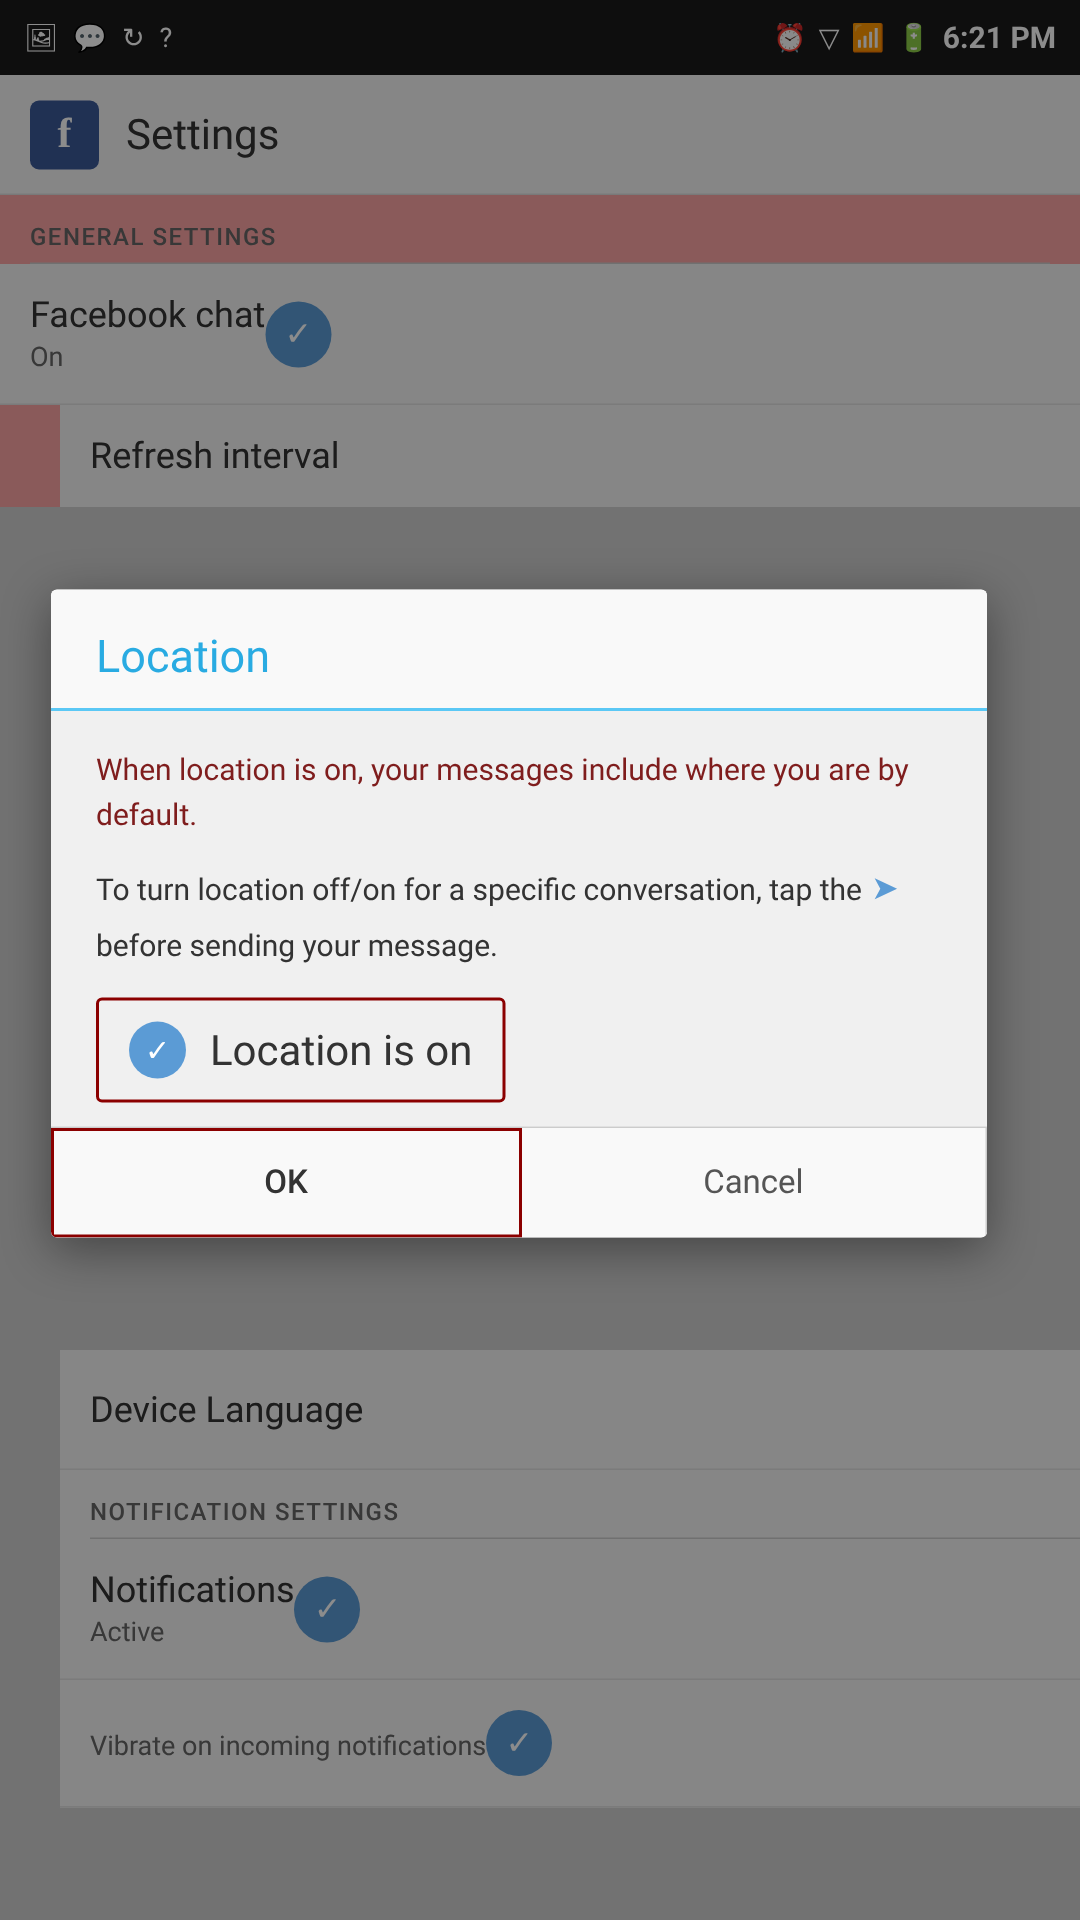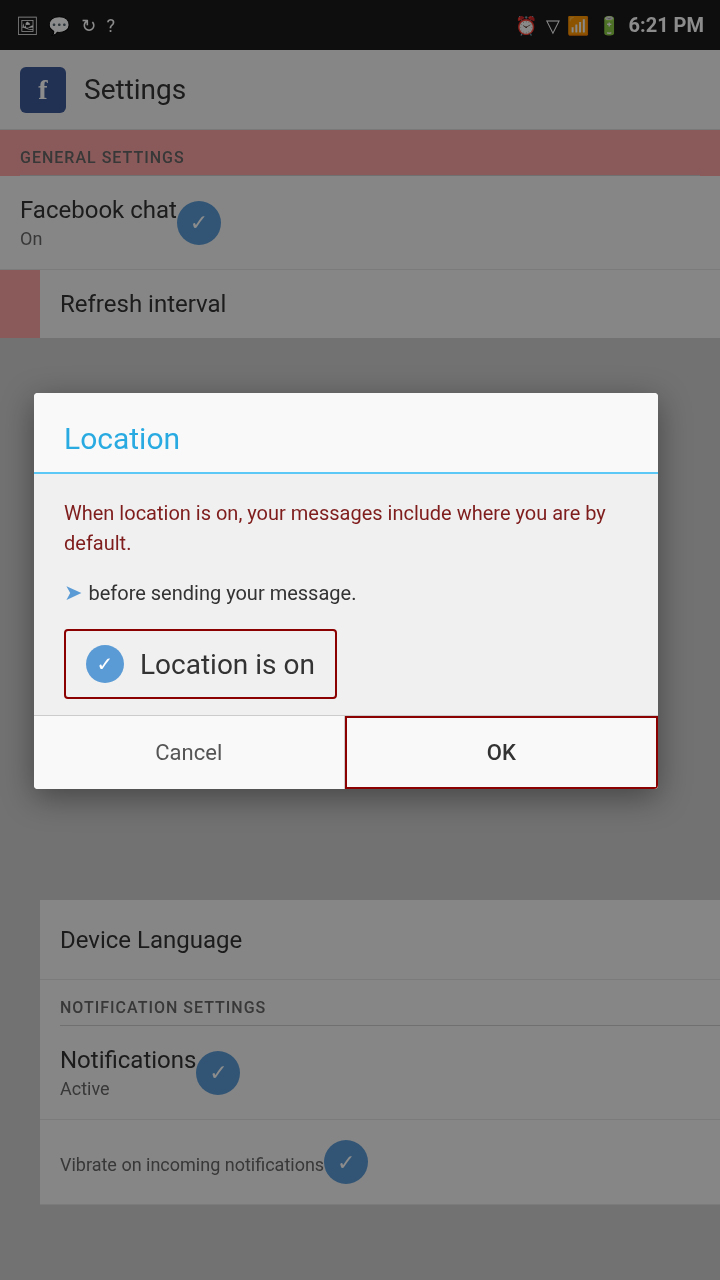--- a/index.html
+++ b/index.html
@@ -297,31 +297,32 @@
 
 <div class="overlay"></div>
 
 <div class="dialog">
   <div class="dialog-title-area">
     <span class="dialog-title">Location</span>
   </div>
   <div class="dialog-body">
     <p class="dialog-text">When location is on, your messages include where you are by default.</p>
     <p class="dialog-text2">
+      <span>To turn location off/on for a specific conversation, tap the</span>
       <span class="location-arrow-icon">➤</span>
       <span>before sending your message.</span>
     </p>
     <div class="location-toggle-box">
       <div class="toggle-check">✓</div>
       <span class="toggle-label">Location is on</span>
     </div>
   </div>
   <div class="dialog-buttons">
+    <button class="dialog-btn dialog-btn-ok">OK</button>
     <button class="dialog-btn dialog-btn-cancel">Cancel</button>
-    <button class="dialog-btn dialog-btn-ok">OK</button>
   </div>
 </div>
 
 <div style="position:absolute; top: 900px; left:0; width:100%; background:#f5f5f5; z-index:10;margin-left:40px;">
   <div class="setting-item">
     <div class="setting-item-text">
       <div class="setting-item-title">Device Language</div>
     </div>
   </div>
 

